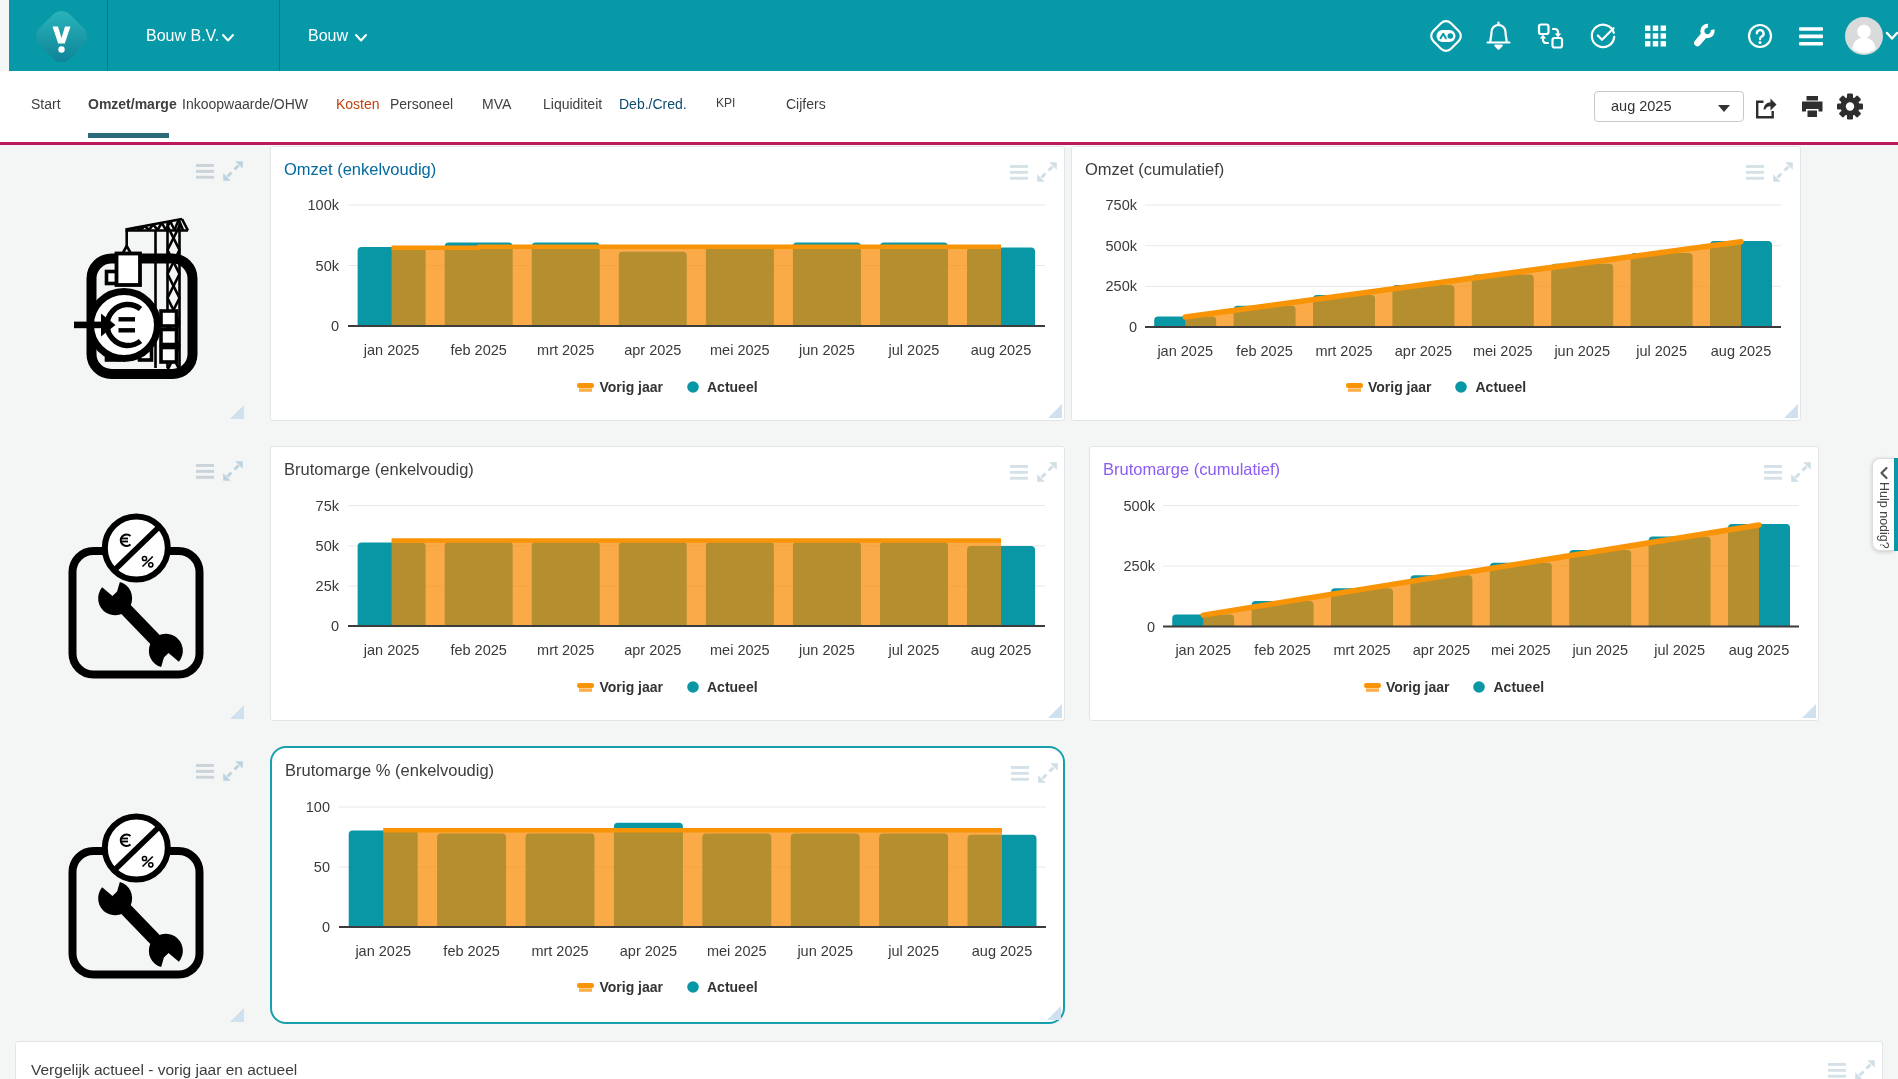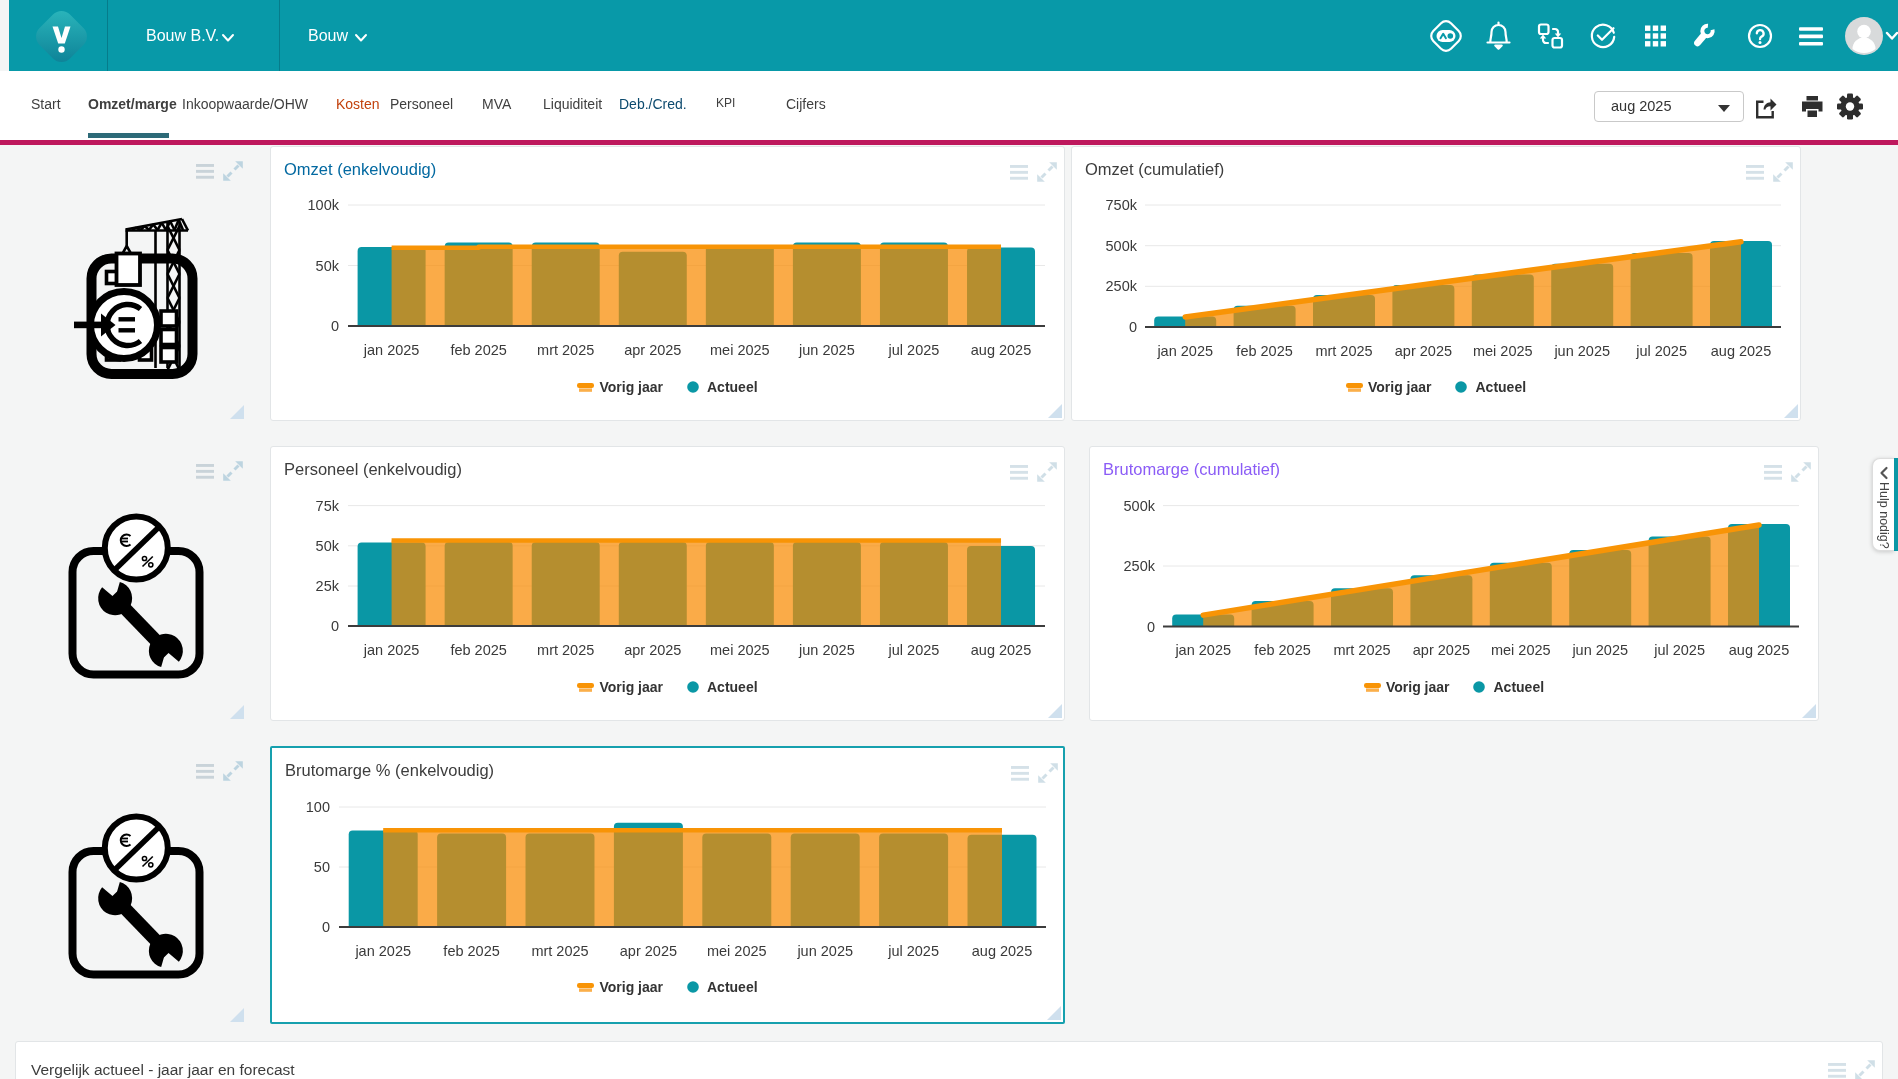--- a/index.html
+++ b/index.html
@@ -69,21 +69,21 @@
       <rect x="392" y="34.6" width="24" height="3.6" rx="1" fill="#fff" stroke="none"></rect>
       <rect x="392" y="42" width="24" height="3.6" rx="1" fill="#fff" stroke="none"></rect>
       <g transform="translate(457,36)">
         <circle cx="0" cy="0" r="19" fill="#d8dadb" stroke="none"></circle>
         <circle cx="0" cy="-4.5" r="6.8" fill="#fff" stroke="none"></circle>
         <path d="M-11.5 13 a11.5 11.5 0 0 1 23 0 a19 19 0 0 1 -23 0 z" fill="#fff" stroke="none"></path>
         <path d="M23 -3 L28 2.5 L33 -3" stroke="#fff" stroke-width="2.4"></path>
       </g>
     </svg>
   </div>
-<div style="position:absolute;left:0;top:71px;width:1898px;height:74px;background:#fff;border-bottom:5px solid #be185d;box-sizing:border-box">
+<div style="position:absolute;left:0;top:71px;width:1898px;height:74px;background:#fff;border-bottom:3px solid #be185d;box-sizing:border-box">
     <div style="position:absolute;left:31px;top:25px;font-size:14px;font-weight:normal;color:#3f3f3f">Start</div>
     <div style="position:absolute;left:88px;top:25px;font-size:14px;font-weight:bold;color:#3f3f3f">Omzet/marge</div>
     <div style="position:absolute;left:182px;top:25px;font-size:14px;font-weight:normal;color:#3f3f3f">Inkoopwaarde/OHW</div>
     <div style="position:absolute;left:336px;top:25px;font-size:14px;font-weight:normal;color:#c2410c">Kosten</div>
     <div style="position:absolute;left:390px;top:25px;font-size:14px;font-weight:normal;color:#3f3f3f">Personeel</div>
     <div style="position:absolute;left:482px;top:25px;font-size:14px;font-weight:normal;color:#3f3f3f">MVA</div>
     <div style="position:absolute;left:543px;top:25px;font-size:14px;font-weight:normal;color:#3f3f3f">Liquiditeit</div>
     <div style="position:absolute;left:619px;top:25px;font-size:14px;font-weight:normal;color:#0c4a6e">Deb./Cred.</div>
     <div style="position:absolute;left:716px;top:25px;font-size:12px;font-weight:normal;color:#3f3f3f">KPI</div>
     <div style="position:absolute;left:786px;top:25px;font-size:14px;font-weight:normal;color:#3f3f3f">Cijfers</div>
@@ -216,21 +216,21 @@
       <svg width="12" height="12" style="margin-left:24px;margin-right:8px">
         <circle cx="6" cy="6" r="5.8" fill="#0a97a5"></circle>
       </svg>
       <span>Actueel</span>
     </div>
     <svg width="16" height="16" style="position:absolute;right:1px;bottom:1px">
       <polygon points="15,1 15,15 1,15" fill="#cfe0ee"></polygon>
     </svg>
   </div>
 <div style="position:absolute;left:270px;top:446px;width:795px;height:275px;background:#fff;border:1px solid #e2e5e7;border-radius:3px;box-sizing:border-box;">
-    <div style="position:absolute;left:13px;top:13px;font-size:16.5px;color:#3d3d3d">Personeel (enkelvoudig)</div>
+    <div style="position:absolute;left:13px;top:13px;font-size:16.5px;color:#3d3d3d">Brutomarge (enkelvoudig)</div>
     <svg width="62" height="40" style="position:absolute;left:727px;top:13px">
       <rect x="12" y="5" width="18" height="2.9" fill="#d5e1e8"></rect>
       <rect x="12" y="10.9" width="18" height="2.9" fill="#d5e1e8"></rect>
       <rect x="12" y="16.8" width="18" height="2.9" fill="#d5e1e8"></rect>
       <line x1="50.5" y1="10.5" x2="54.5" y2="6.5" stroke="#d0dfe7" stroke-width="3" stroke-linecap="butt"></line>
       <polygon points="51.2,2.2 58.8,2.2 58.8,9.8" fill="#d0dfe7"></polygon>
       <line x1="47.5" y1="13.5" x2="43.5" y2="17.5" stroke="#d0dfe7" stroke-width="3" stroke-linecap="butt"></line>
       <polygon points="39.2,14.2 39.2,21.8 46.8,21.8" fill="#d0dfe7"></polygon>
     </svg>
     <svg width="795" height="275" viewBox="0 0 795 275" style="position:absolute;left:0;top:0;font-family:'Liberation Sans',sans-serif">
@@ -321,21 +321,21 @@
       <span>Vorig jaar</span>
       <svg width="12" height="12" style="margin-left:24px;margin-right:8px">
         <circle cx="6" cy="6" r="5.8" fill="#0a97a5"></circle>
       </svg>
       <span>Actueel</span>
     </div>
     <svg width="16" height="16" style="position:absolute;right:1px;bottom:1px">
       <polygon points="15,1 15,15 1,15" fill="#cfe0ee"></polygon>
     </svg>
   </div>
-<div style="position:absolute;left:270px;top:746px;width:795px;height:278px;background:#fff;border:2px solid #16a0ae;border-radius:2px;box-sizing:border-box;">
+<div style="position:absolute;left:270px;top:746px;width:795px;height:278px;background:#fff;border:2px solid #16a0ae;border-radius:16px;box-sizing:border-box;">
     <div style="position:absolute;left:13px;top:13px;font-size:16.5px;color:#3d3d3d">Brutomarge % (enkelvoudig)</div>
     <svg width="62" height="40" style="position:absolute;left:727px;top:13px">
       <rect x="12" y="5" width="18" height="2.9" fill="#d5e1e8"></rect>
       <rect x="12" y="10.9" width="18" height="2.9" fill="#d5e1e8"></rect>
       <rect x="12" y="16.8" width="18" height="2.9" fill="#d5e1e8"></rect>
       <line x1="50.5" y1="10.5" x2="54.5" y2="6.5" stroke="#d0dfe7" stroke-width="3" stroke-linecap="butt"></line>
       <polygon points="51.2,2.2 58.8,2.2 58.8,9.8" fill="#d0dfe7"></polygon>
       <line x1="47.5" y1="13.5" x2="43.5" y2="17.5" stroke="#d0dfe7" stroke-width="3" stroke-linecap="butt"></line>
       <polygon points="39.2,14.2 39.2,21.8 46.8,21.8" fill="#d0dfe7"></polygon>
     </svg>
@@ -374,21 +374,21 @@
       <svg width="12" height="12" style="margin-left:24px;margin-right:8px">
         <circle cx="6" cy="6" r="5.8" fill="#0a97a5"></circle>
       </svg>
       <span>Actueel</span>
     </div>
     <svg width="16" height="16" style="position:absolute;right:1px;bottom:1px">
       <polygon points="15,1 15,15 1,15" fill="#cfe0ee"></polygon>
     </svg>
   </div>
 <div style="position:absolute;left:15px;top:1041px;width:1868px;height:60px;background:#fff;border:1px solid #e2e5e7;border-radius:3px;box-sizing:border-box;">
-    <div style="position:absolute;left:15px;top:19px;font-size:15.5px;color:#3d3d3d">Vergelijk actueel - jaar jaar en forecast</div>
+    <div style="position:absolute;left:15px;top:19px;font-size:15.5px;color:#3d3d3d">Vergelijk actueel - vorig jaar en actueel</div>
     <svg width="62" height="40" style="position:absolute;left:1800px;top:16px">
       <rect x="12" y="5" width="18" height="2.9" fill="#d5e1e8"></rect>
       <rect x="12" y="10.9" width="18" height="2.9" fill="#d5e1e8"></rect>
       <rect x="12" y="16.8" width="18" height="2.9" fill="#d5e1e8"></rect>
       <line x1="50.5" y1="10.5" x2="54.5" y2="6.5" stroke="#d0dfe7" stroke-width="3" stroke-linecap="butt"></line>
       <polygon points="51.2,2.2 58.8,2.2 58.8,9.8" fill="#d0dfe7"></polygon>
       <line x1="47.5" y1="13.5" x2="43.5" y2="17.5" stroke="#d0dfe7" stroke-width="3" stroke-linecap="butt"></line>
       <polygon points="39.2,14.2 39.2,21.8 46.8,21.8" fill="#d0dfe7"></polygon>
     </svg>
   </div>

